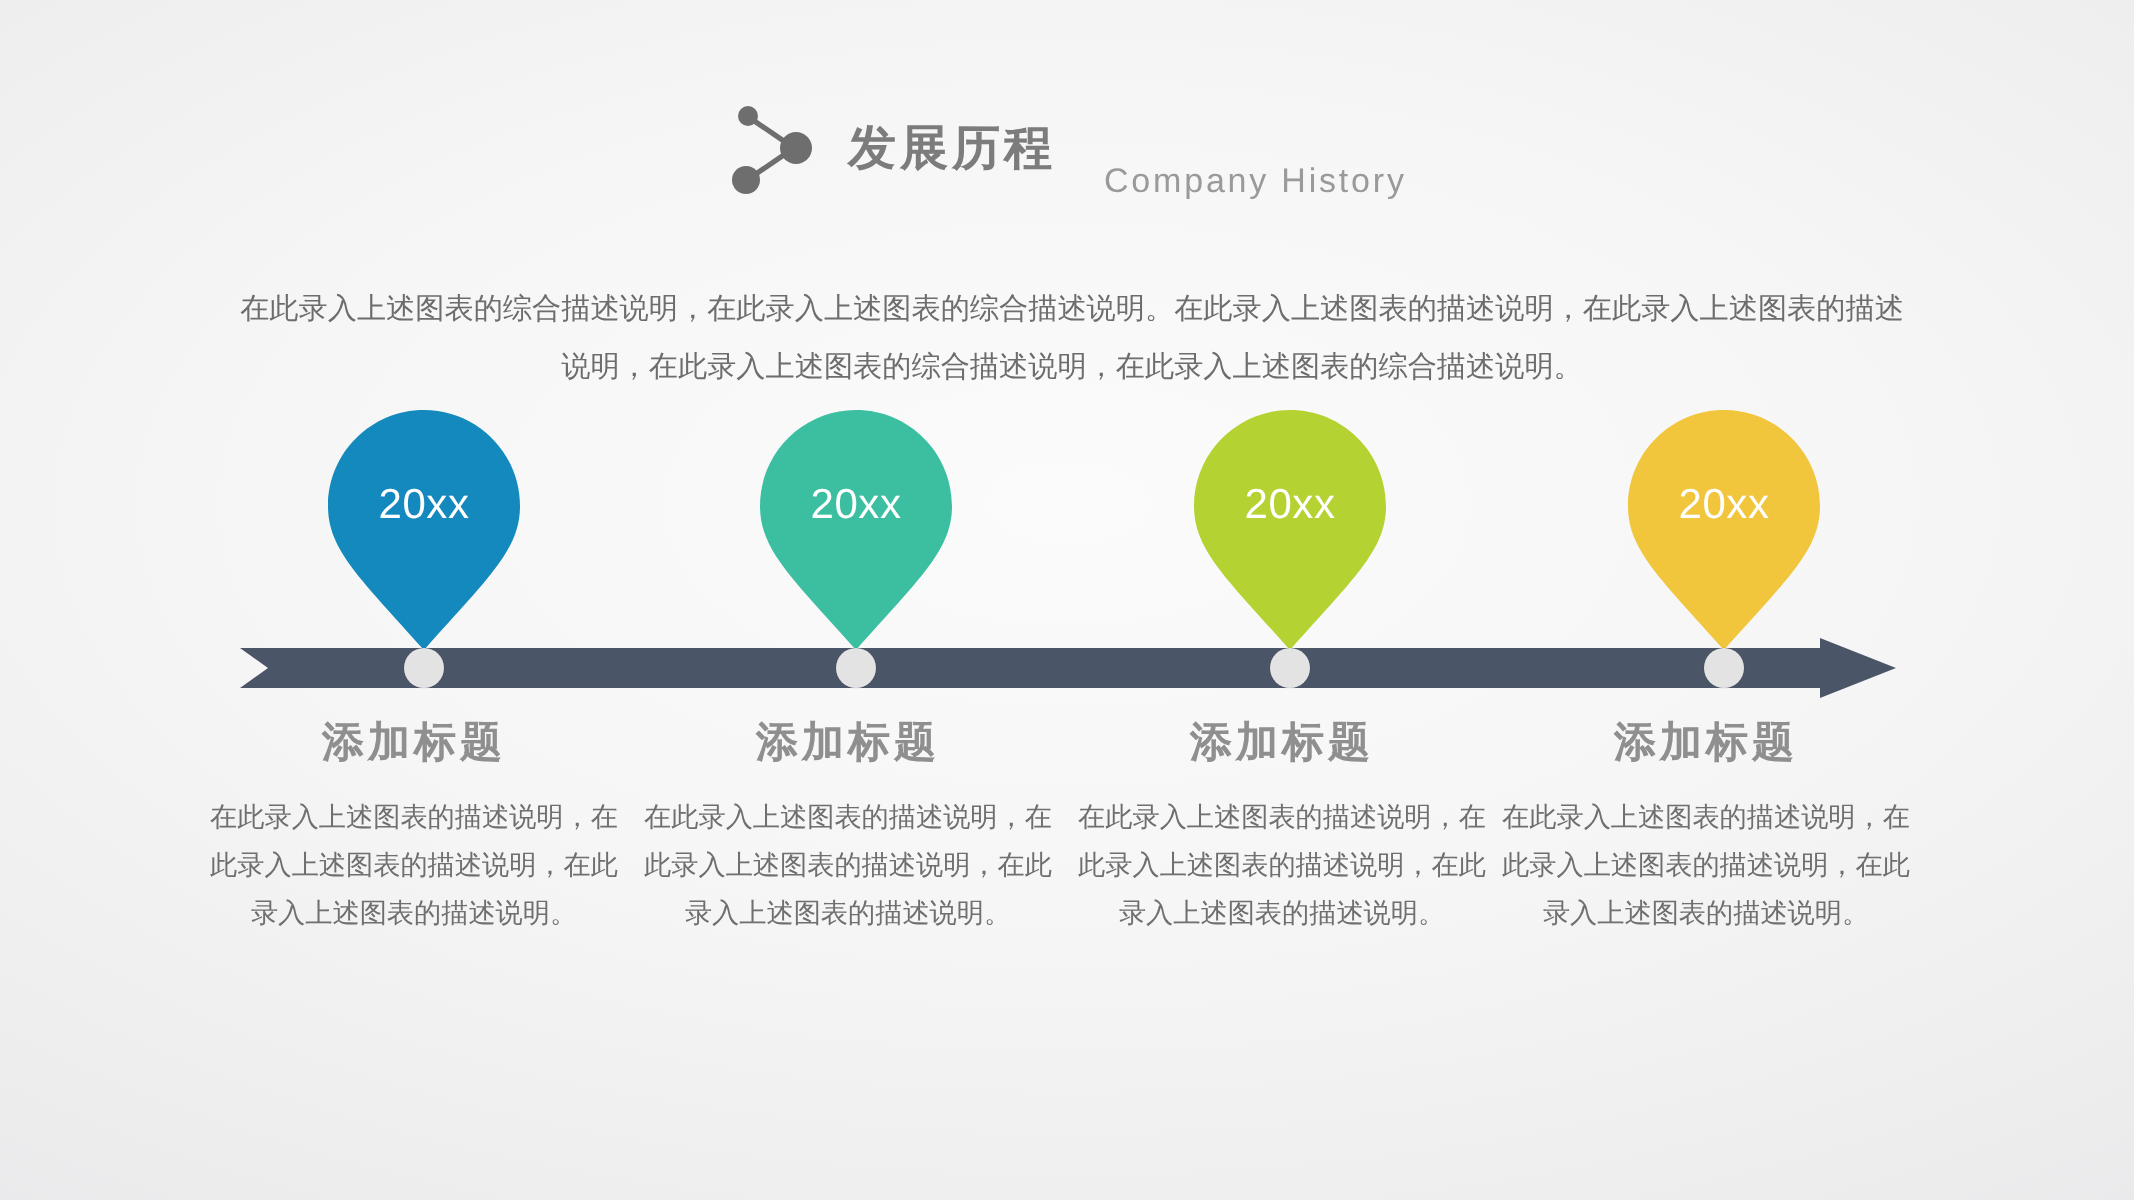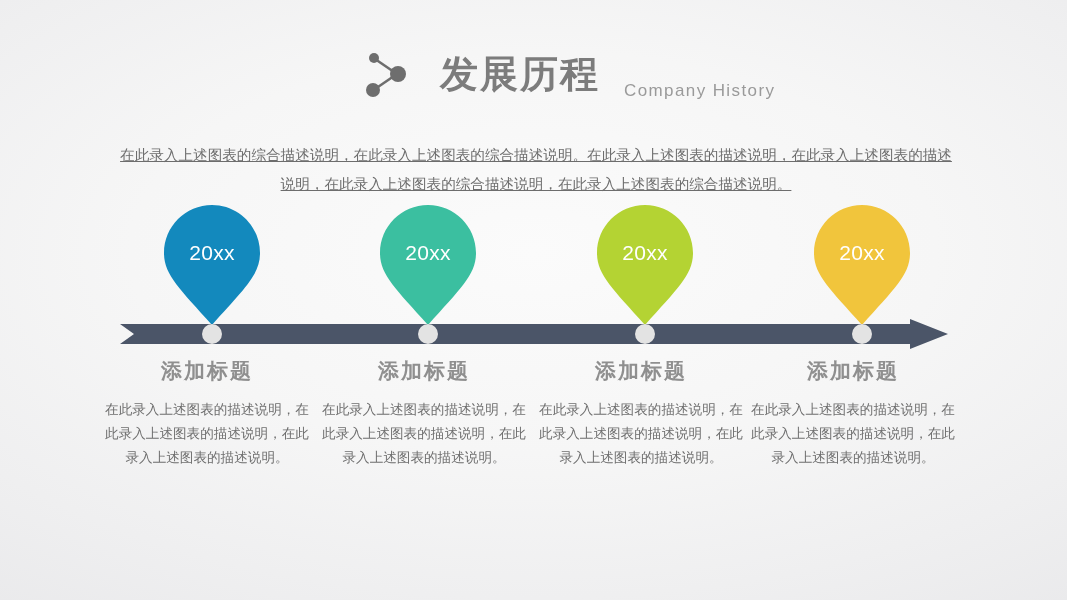--- a/index.html
+++ b/index.html
@@ -33,25 +33,25 @@
     align-items: center;
     height: 72px;
   }
   .title-icon {
     width: 64px;
     height: 64px;
     flex: 0 0 64px;
     display: block;
   }
   .title-main {
-    font-size: 38px;
+    font-size: 24px;
     font-weight: bold;
     color: #7c7c7c;
     letter-spacing: 2px;
-    margin-left: 20px;
+    margin-left: 4px;
     line-height: 1;
     white-space: nowrap;
     font-family: "DejaVu Sans", "Liberation Sans", sans-serif;
   }
   .title-sub {
     font-size: 17px;
     color: #9a9a9a;
     letter-spacing: 1.4px;
     margin-left: 24px;
     align-self: flex-end;
@@ -65,21 +65,20 @@
   .intro {
     position: absolute;
     left: 120px;
     top: 140px;
     width: 832px;
     text-align: center;
     font-size: 14.6px;
     line-height: 29px;
     color: #6d6d6d;
     font-family: "DejaVu Sans", "Liberation Sans", sans-serif;
-    text-decoration: underline;
   }
 
   
   .timeline {
     position: absolute;
     left: 0;
     top: 205px;
     width: 1067px;
     height: 150px;
   }

